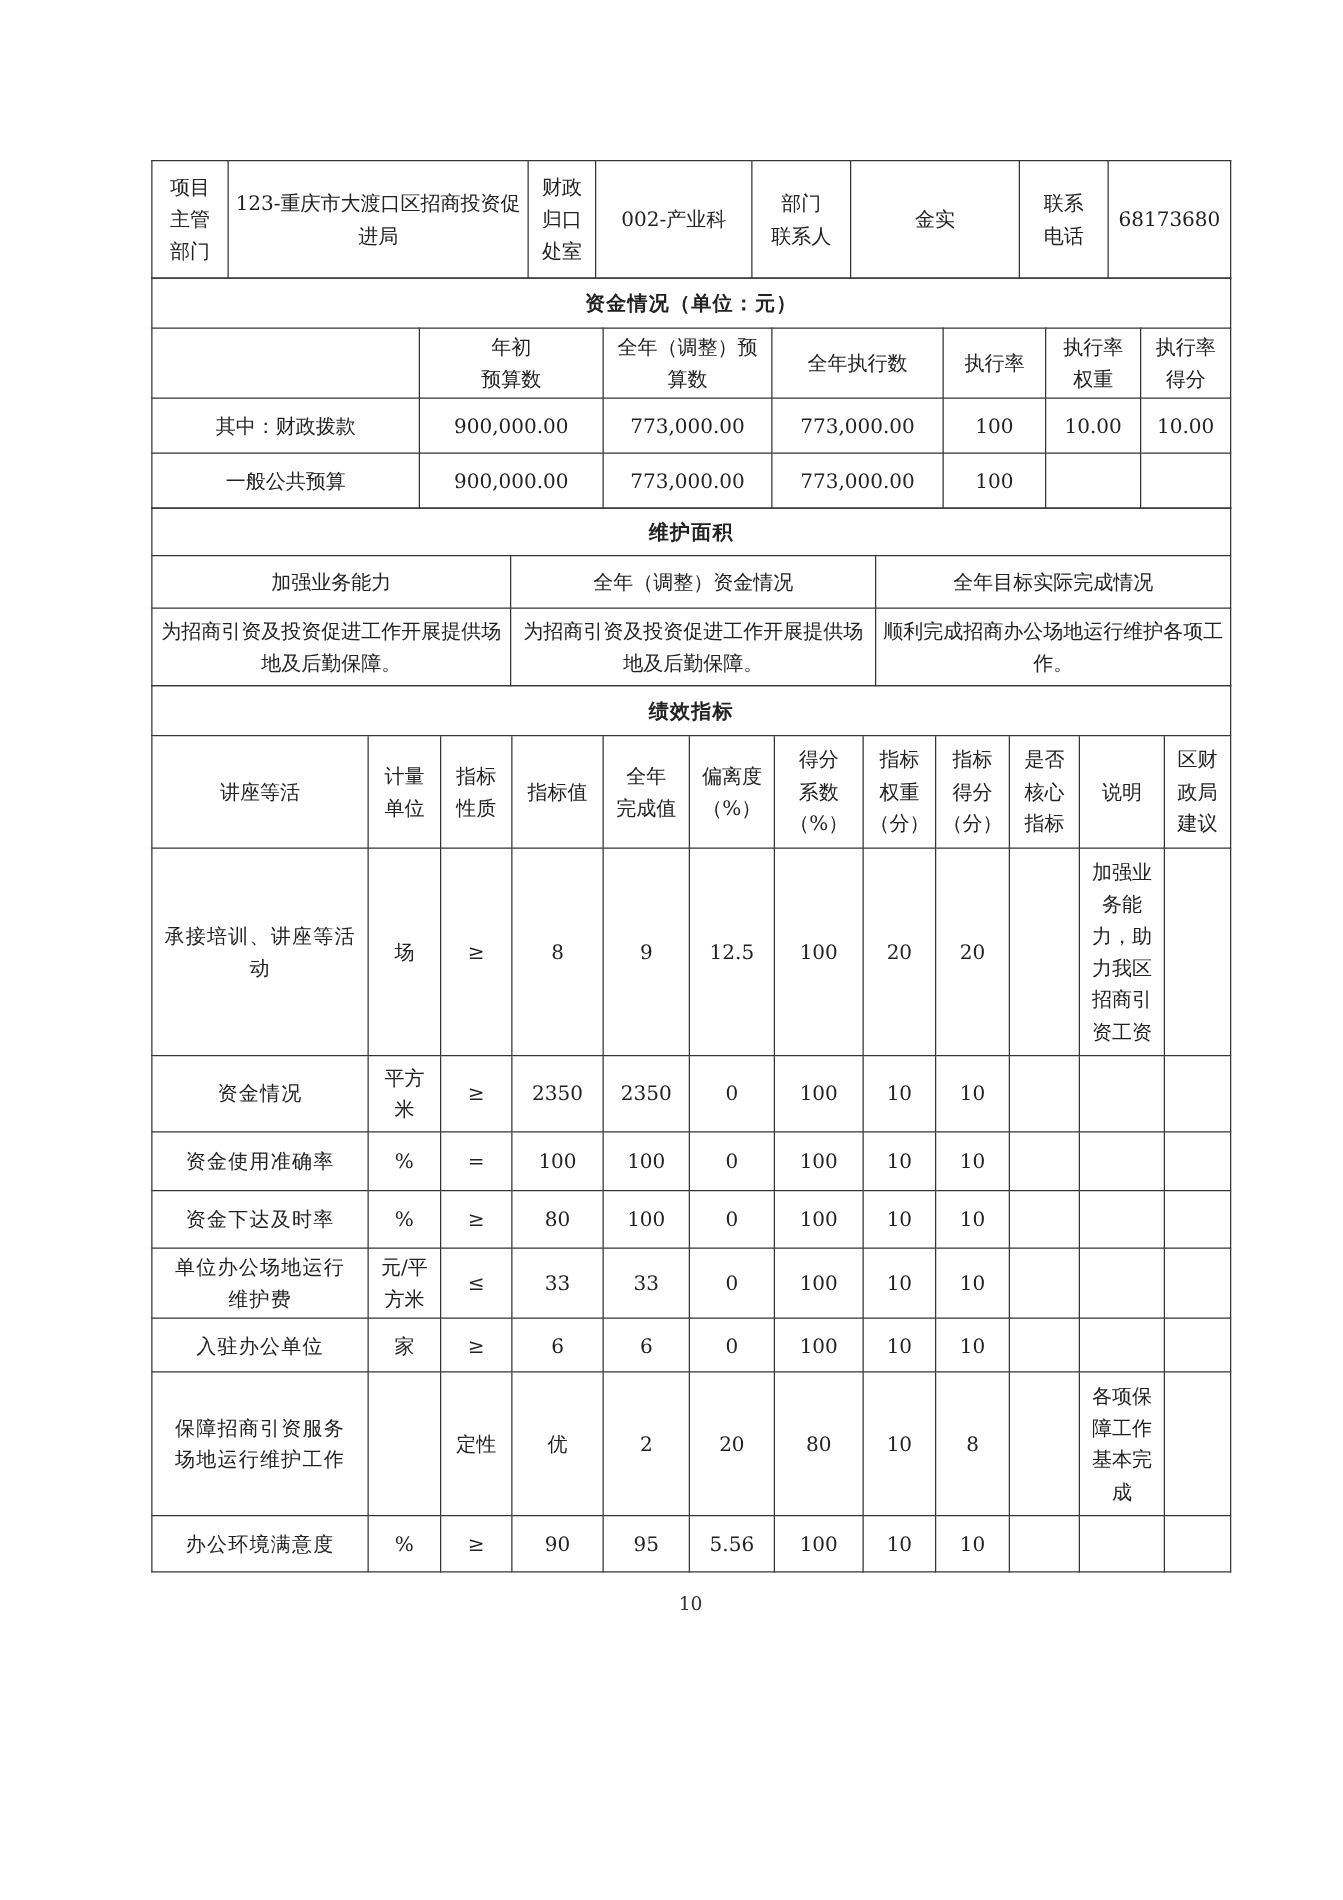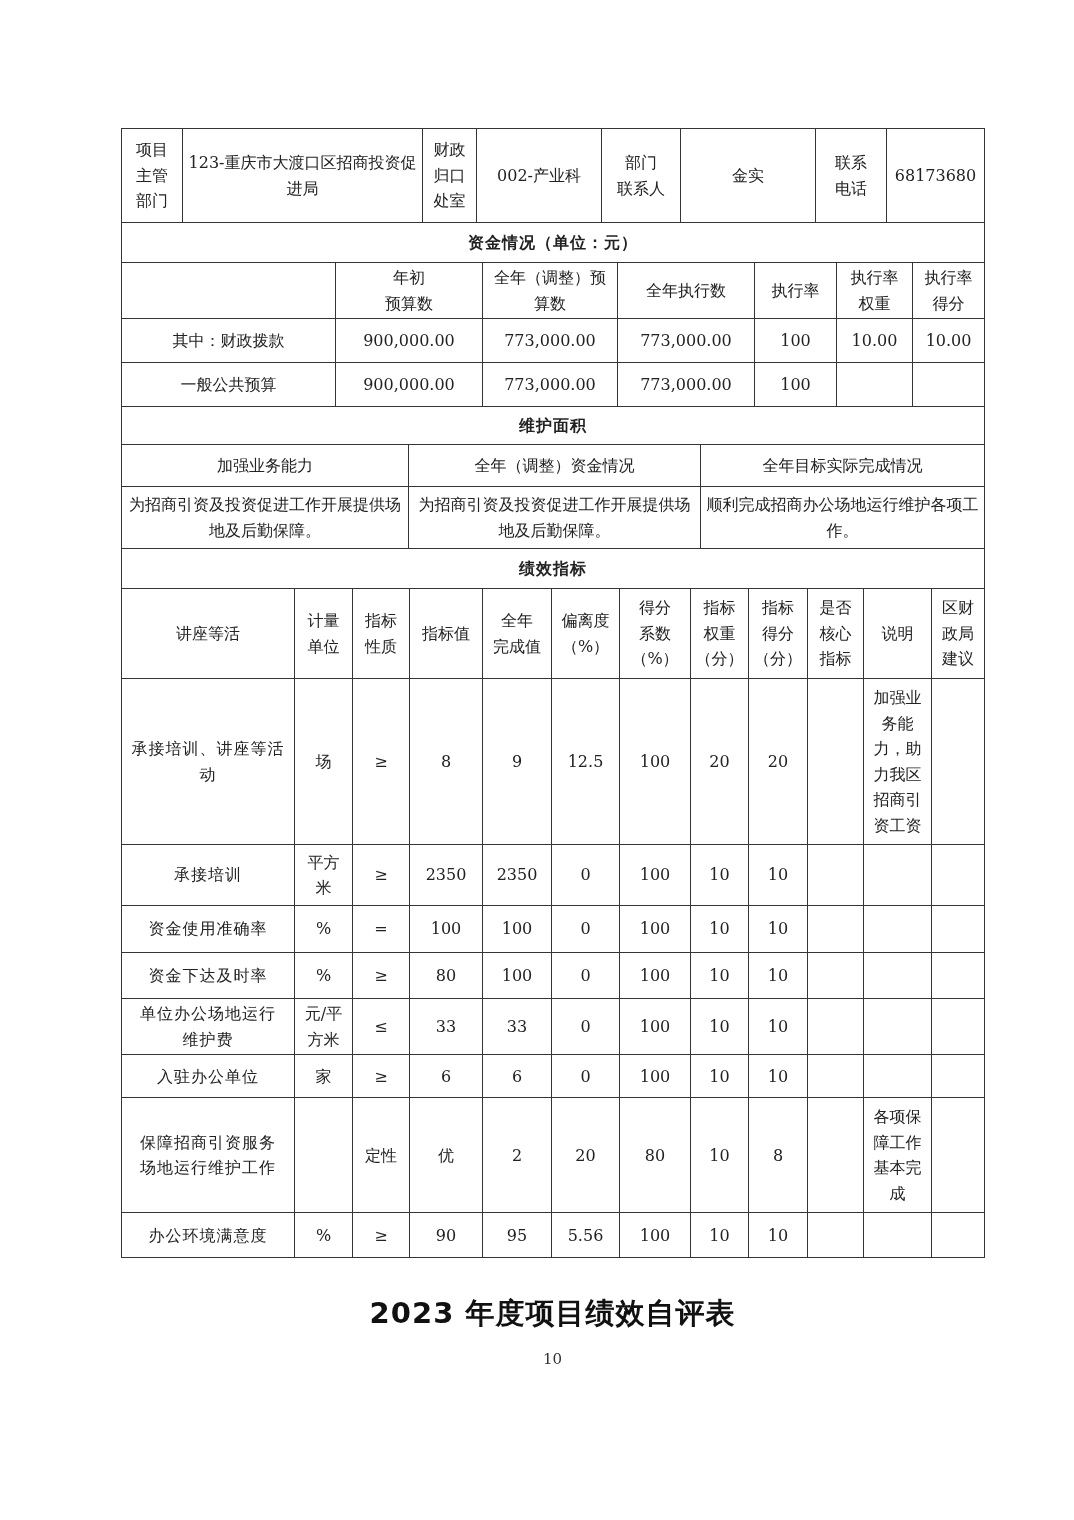--- a/index.html
+++ b/index.html
@@ -250,21 +250,21 @@
         <td>12.5</td>
         <td>100</td>
         <td>20</td>
         <td>20</td>
         <td></td>
         <td class="note-cell">加强业务能力，助力我区招商引资工资</td>
         <td></td>
       </tr>
 
       <tr class="ri1">
-        <td class="al name-cell">承接培训</td>
+        <td class="al name-cell">资金情况</td>
         <td>平方
 米</td>
         <td>≥</td>
         <td>2350</td>
         <td>2350</td>
         <td>0</td>
         <td>100</td>
         <td>10</td>
         <td>10</td>
         <td></td>
@@ -360,16 +360,15 @@
         <td>100</td>
         <td>10</td>
         <td>10</td>
         <td></td>
         <td class="note-cell"></td>
         <td></td>
       </tr>
     </tbody>
       </table>
 
-    <div class="doc-title">2023 年度项目绩效自评表</div>
     <div class="page-num">10</div>
   </div>
 </div>
 
 </body></html>

